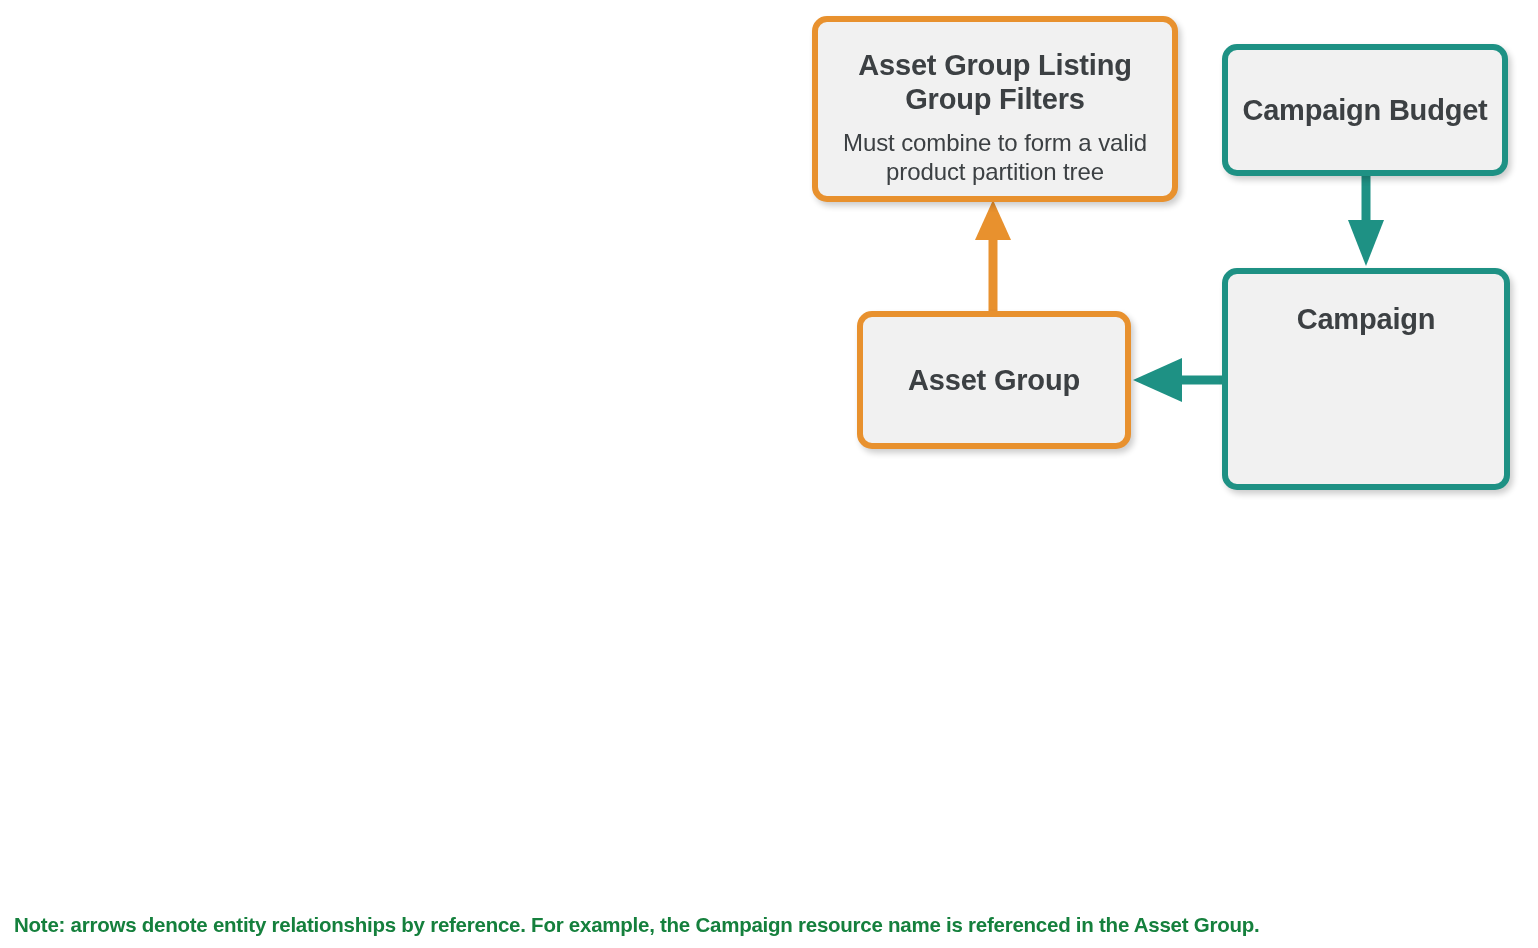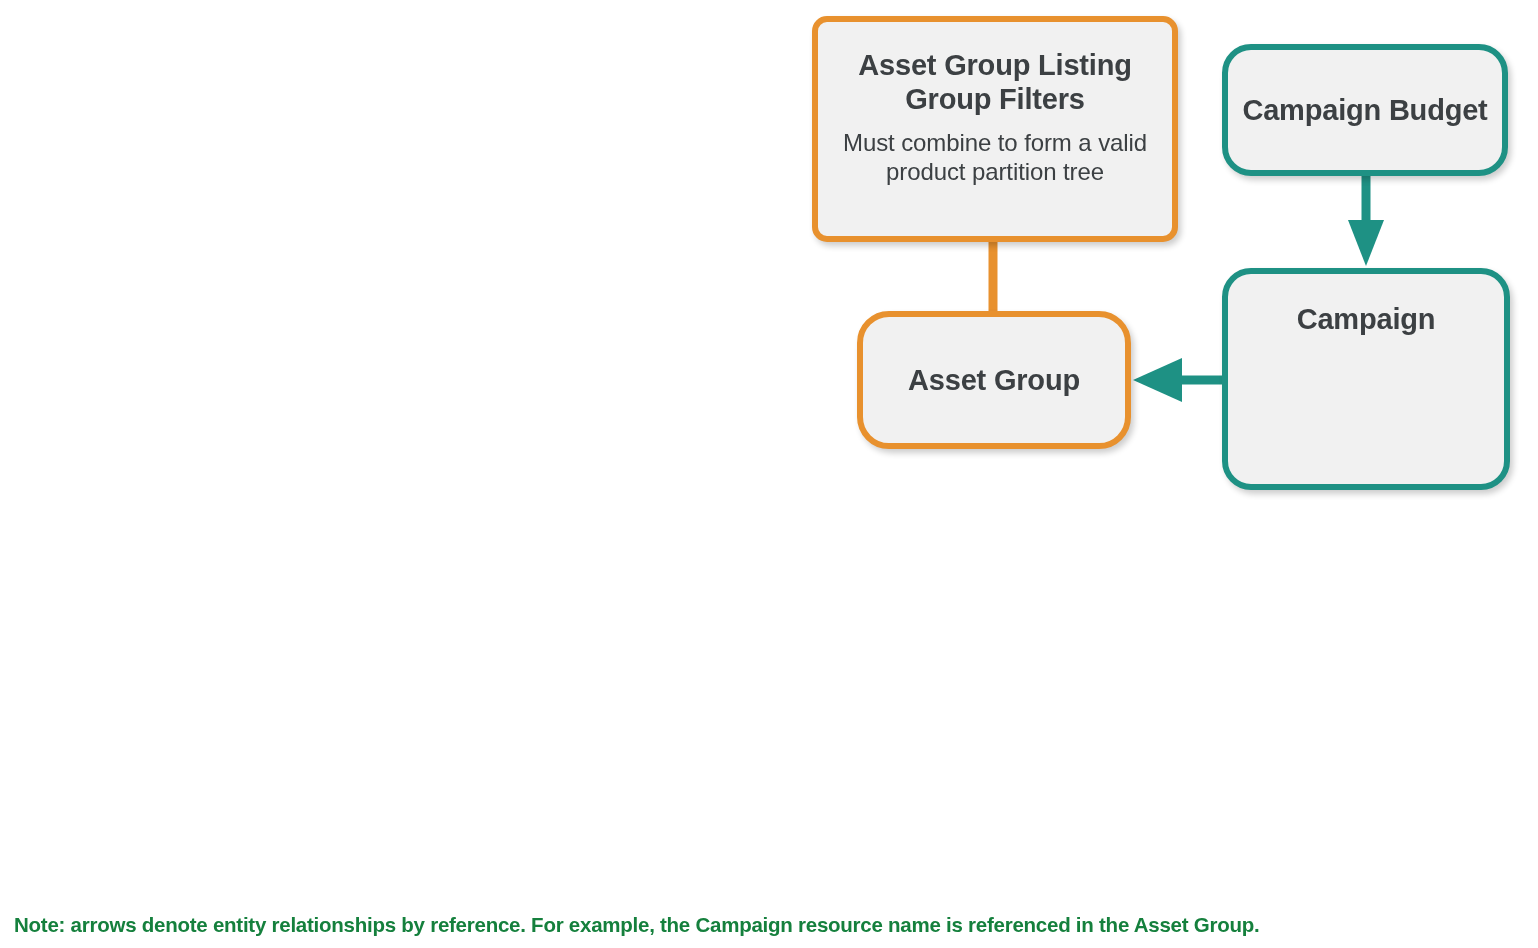--- a/index.html
+++ b/index.html
@@ -31,49 +31,49 @@
     display: flex;
     flex-direction: column;
     align-items: center;
     justify-content: center;
     text-align: center;
     padding: 6px 12px;
     box-shadow: 3px 4px 6px rgba(0,0,0,0.20);
     z-index: 3;
   }
   .node.orange { border-color: #e8912e; }
-  .node.teal   { border-color: #1e9184; border-radius: 29px; }
+  .node.teal   { border-color: #1e9184; }
 
   .node-title {
     color: #3c4043;
     font-weight: bold;
     font-size: 29px;
     line-height: 1.18;
     letter-spacing: -0.2px;
   }
   .node-sub {
     color: #3c4043;
     font-weight: normal;
     font-size: 24px;
     line-height: 1.17;
     margin-top: 13px;
     letter-spacing: -0.1px;
   }
 
   
   #node-aglgf {
-    left: 812px;  top: 16px;  width: 366px;  height: 226px;
+    left: 812px;  top: 16px;  width: 366px;  height: 186px;
     justify-content: flex-start;
     padding-top: 26px;
   }
   #node-campaign-budget {
     left: 1222px; top: 44px;  width: 286px;  height: 132px;
   }
   #node-asset-group {
-    left: 857px;  top: 311px; width: 274px;  height: 138px; border-radius: 32px;
+    left: 857px;  top: 311px; width: 274px;  height: 138px;
   }
   #node-campaign {
     left: 1222px; top: 268px; width: 288px;  height: 222px;
     justify-content: flex-start;
     padding-top: 28px;
   }
 
   
   #edges {
     position: absolute;

